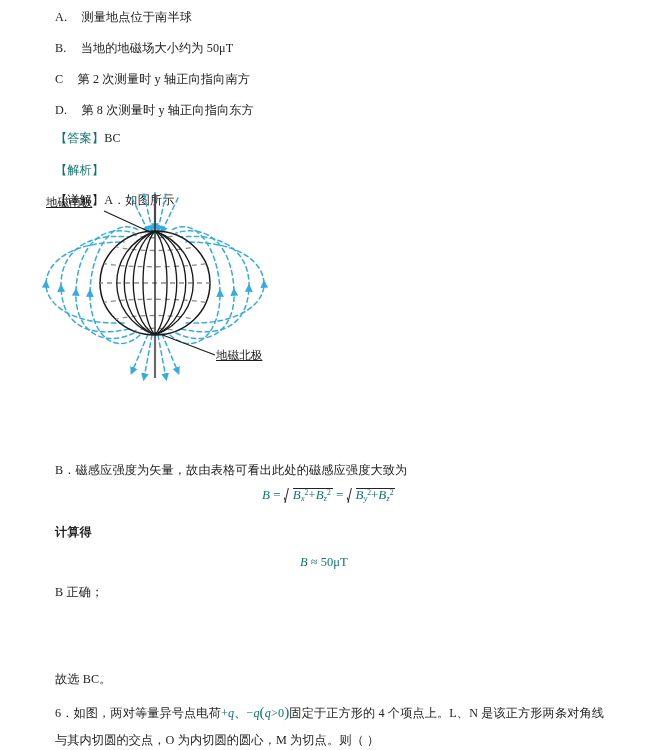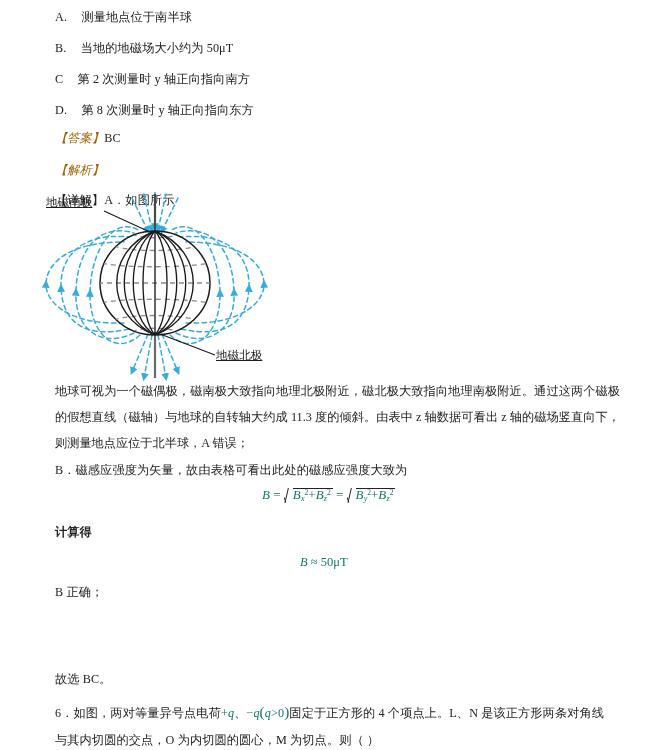--- a/index.html
+++ b/index.html
@@ -34,21 +34,21 @@
   }
   .para {
     position: absolute;
     font-size: 12.2px;
     line-height: 26px;
     color: #232323;
     text-align: justify;
     text-justify: inter-ideograph;
   }
 
-  .blue { color: #a16207; font-style: italic; }
+  .blue { color: #0f766e; }
 
   .opt { left: 55px; }
 
   .mark-label { font-weight: 400; }
 
   
   .math {
     position: absolute;
     font-family: Liberation Serif, serif;
     font-style: italic;
@@ -237,21 +237,20 @@
 
       <line x1="64" y1="19" x2="112" y2="41" stroke="#1a1a1a" stroke-width="1.1"></line>
       <line x1="175" y1="163" x2="120" y2="142" stroke="#1a1a1a" stroke-width="1.1"></line>
     </svg>
 
     <div class="fig-label" style="left:6px; top:3px;">地磁南极</div>
 
     <div class="fig-label" style="left:176px; top:156px;">地磁北极</div>
   </div>
 
-  <div class="para" style="left:55px; top:378px; width:565px;">地球可视为一个磁偶极，磁南极大致指向地理北极附近，磁北极大致指向地理南极附近。通过这两个磁极的假想直线（磁轴）与地球的自转轴大约成 11.3 度的倾斜。由表中 z 轴数据可看出 z 轴的磁场竖直向下，则测量地点应位于北半球，A 错误；</div>
 
   <div class="tline opt" style="top:463px;">B．磁感应强度为矢量，故由表格可看出此处的磁感应强度大致为</div>
 
   <div class="math" style="left:262px; top:487px; font-size:13px;">
     <span class="vari">B</span>
     <span class="up">=</span>
     <span class="radic">
       <span class="hook"></span><span class="bar"></span>
       <span class="vari">B</span><sub class="sb">x</sub><sup class="sp">2</sup><span class="up">+</span><span class="vari">B</span><sub class="sb">z</sub><sup class="sp">2</sup>
     </span>

